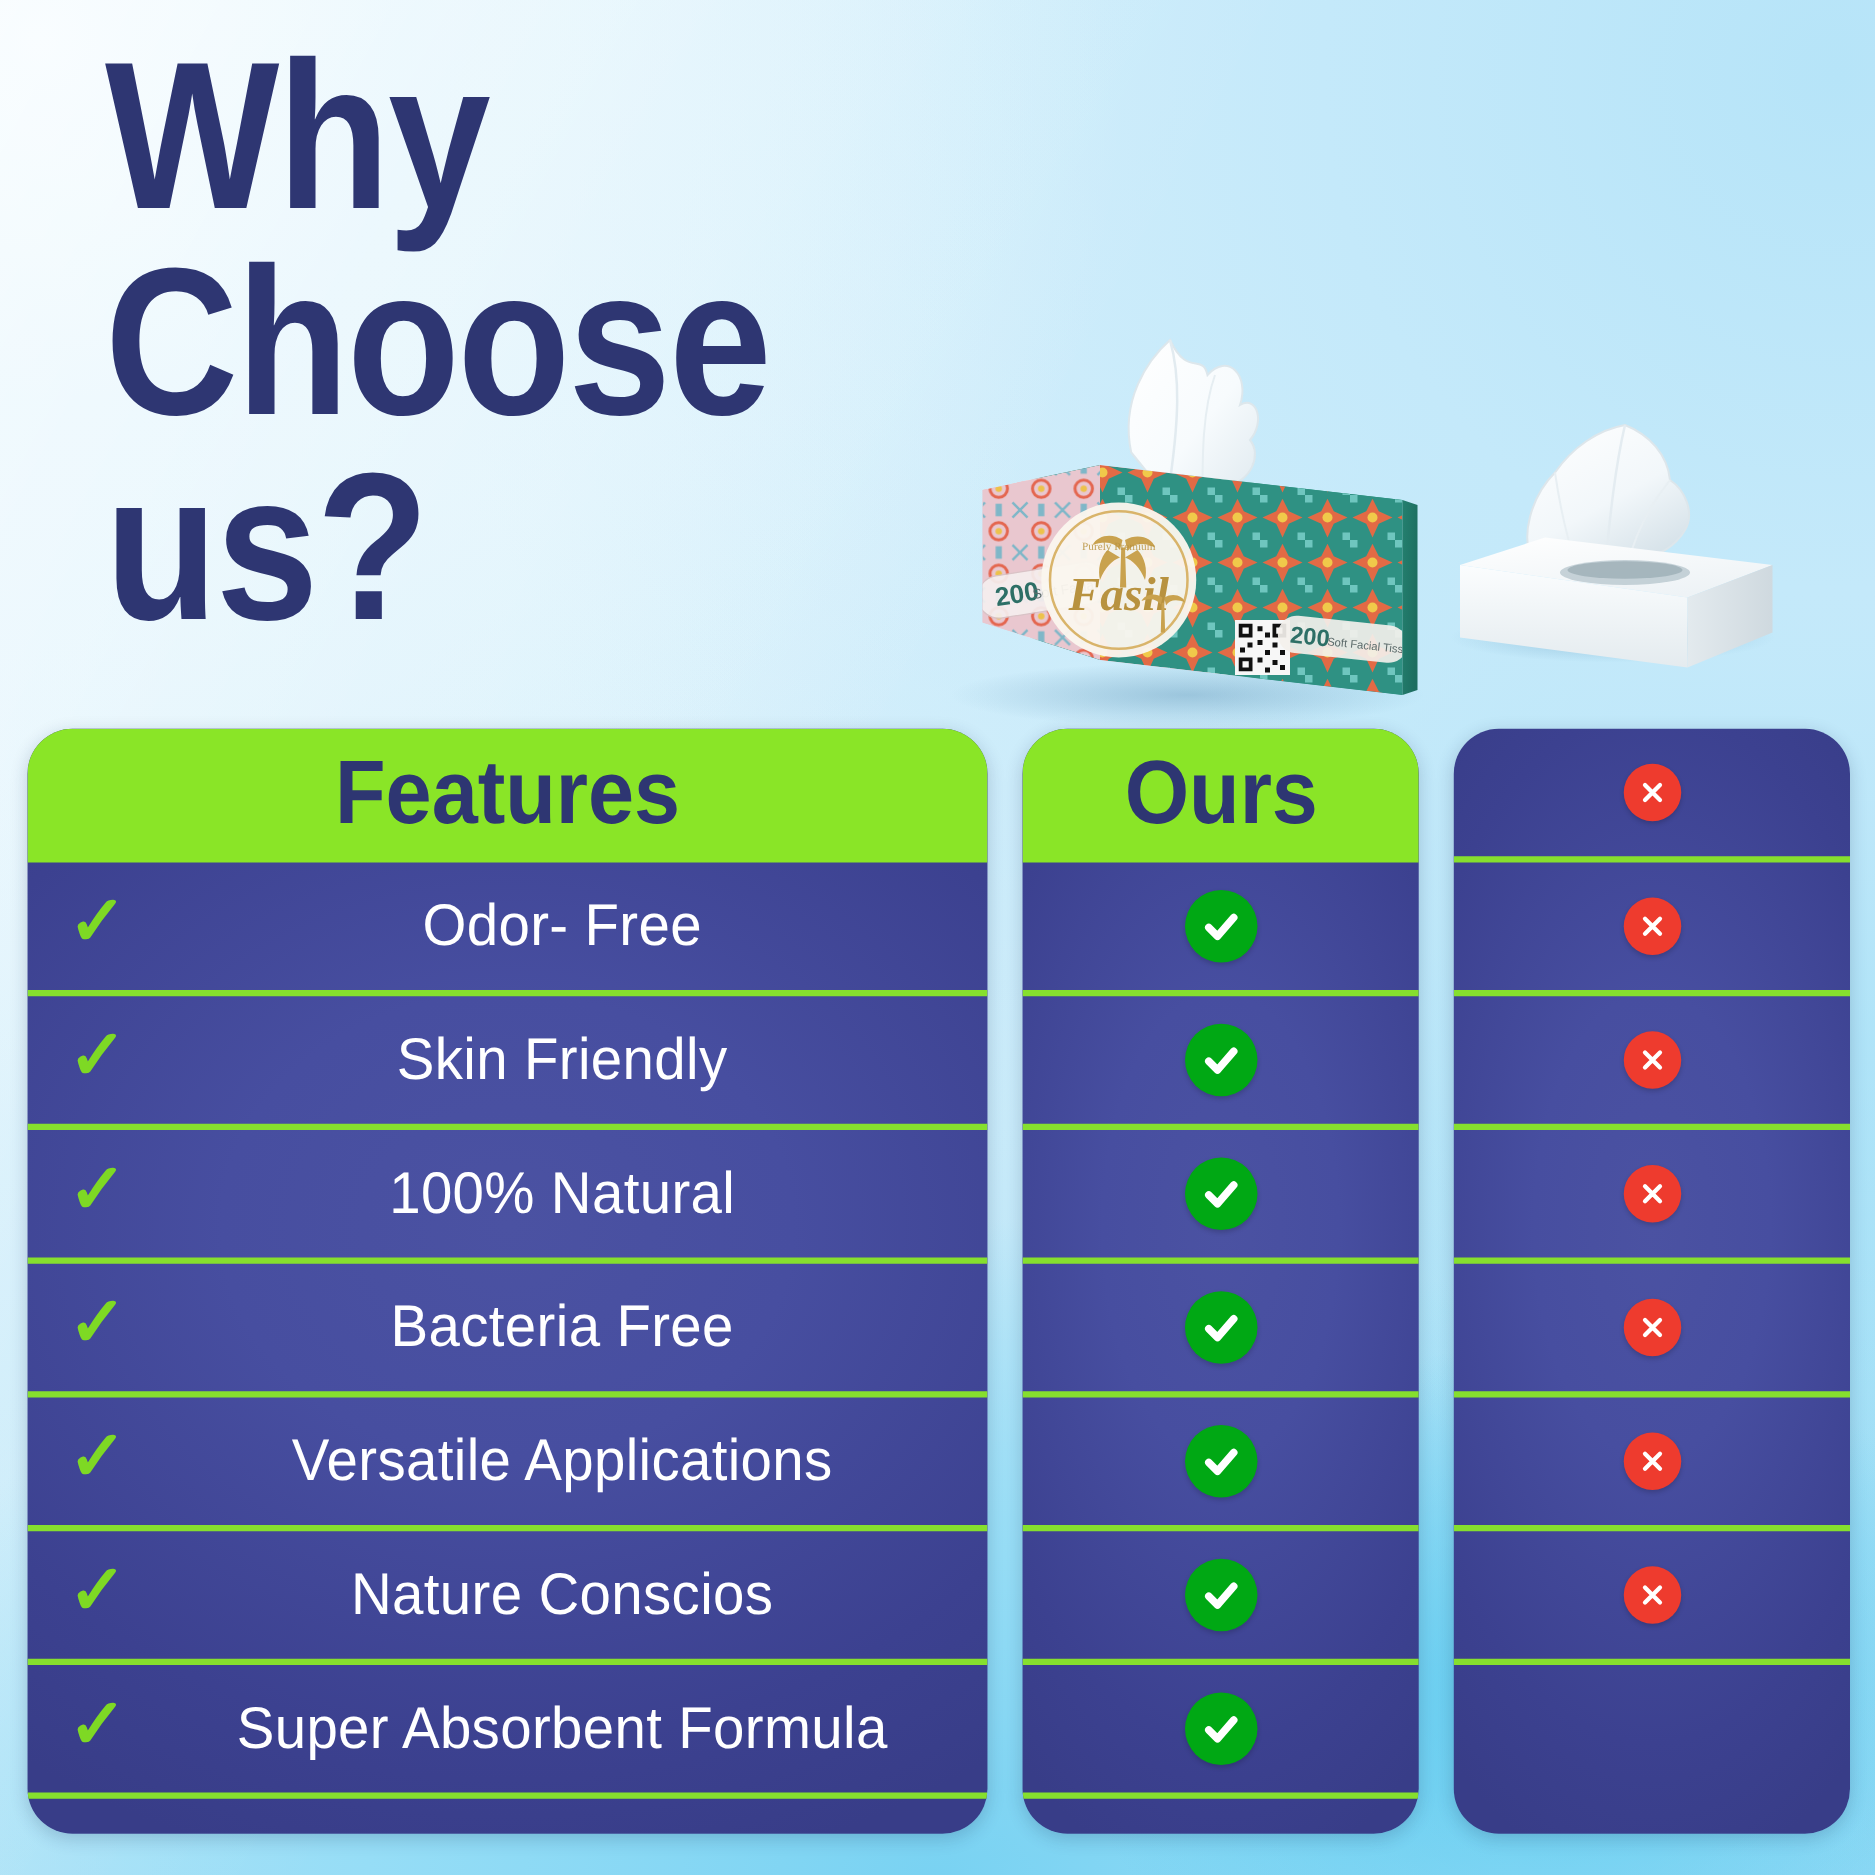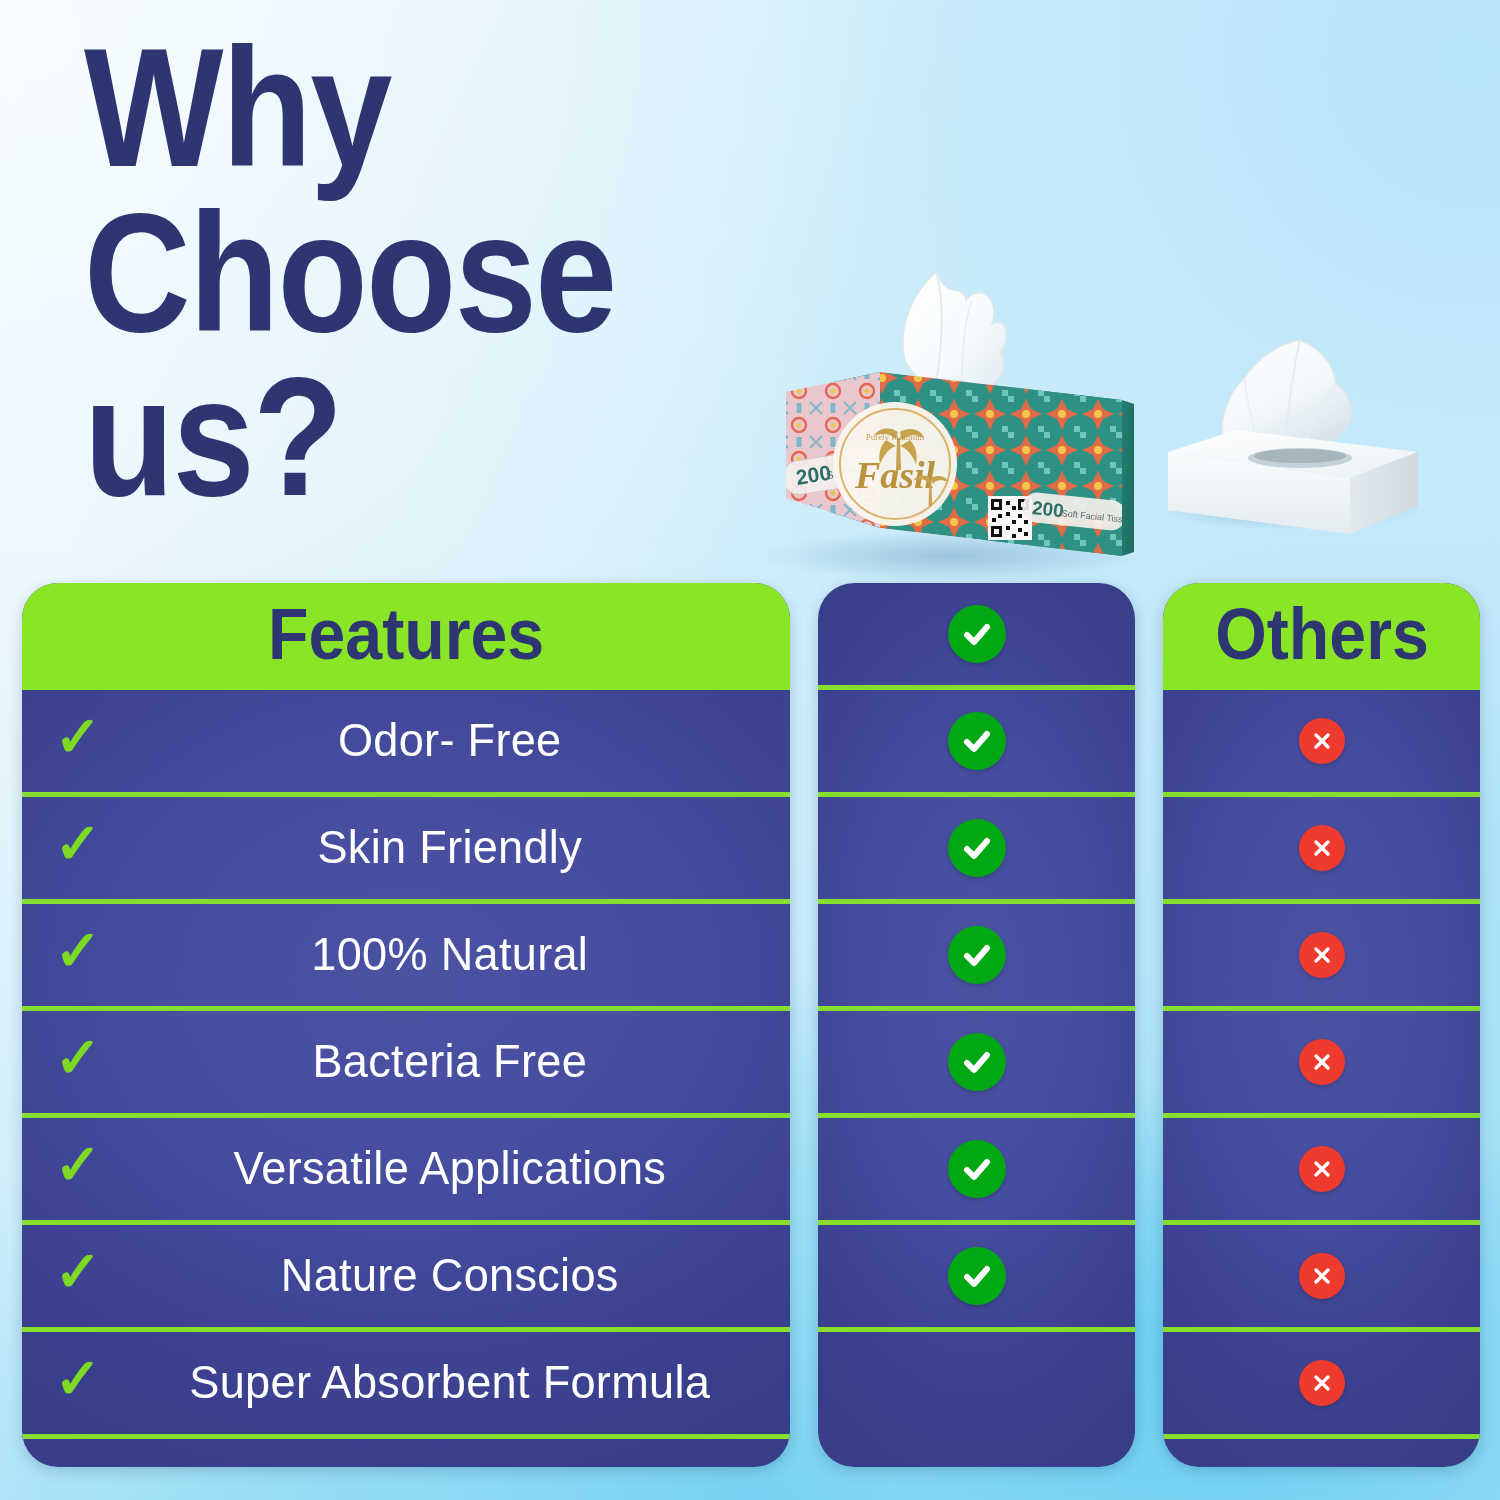--- a/index.html
+++ b/index.html
@@ -388,20 +388,23 @@
         </div>
         <div class="row row-features">
           <div class="row-check-left">✓</div>
           <div class="row-label">Super Absorbent Formula</div>
         </div>
         <div class="tail"></div>
       </div>
     </div>
 
     <div class="panel panel-ours">
+      <div class="panel-head">
+        <div class="panel-head-text">Ours</div>
+      </div>
       <div class="panel-body">
         <div class="row row-mark">
           <div class="mark-circle mark-yes">
             <svg width="34" height="34" viewBox="0 0 34 34">
                 <path d="M7 18 L14 25 L27 10" fill="none" stroke="#ffffff" stroke-width="6" stroke-linecap="round" stroke-linejoin="round"></path>
               </svg>
           </div>
         </div>
         <div class="row row-mark">
           <div class="mark-circle mark-yes">
@@ -443,23 +446,20 @@
             <svg width="34" height="34" viewBox="0 0 34 34">
                 <path d="M7 18 L14 25 L27 10" fill="none" stroke="#ffffff" stroke-width="6" stroke-linecap="round" stroke-linejoin="round"></path>
               </svg>
           </div>
         </div>
         <div class="tail"></div>
       </div>
     </div>
 
     <div class="panel panel-others">
-      <div class="panel-head">
-        <div class="panel-head-text">Others</div>
-      </div>
       <div class="panel-body">
         <div class="row row-mark">
           <div class="mark-circle mark-no">
             <svg width="26" height="26" viewBox="0 0 26 26">
                 <path d="M7 7 L19 19 M19 7 L7 19" fill="none" stroke="#ffffff" stroke-width="3.4" stroke-linecap="round"></path>
               </svg>
           </div>
         </div>
         <div class="row row-mark">
           <div class="mark-circle mark-no">

